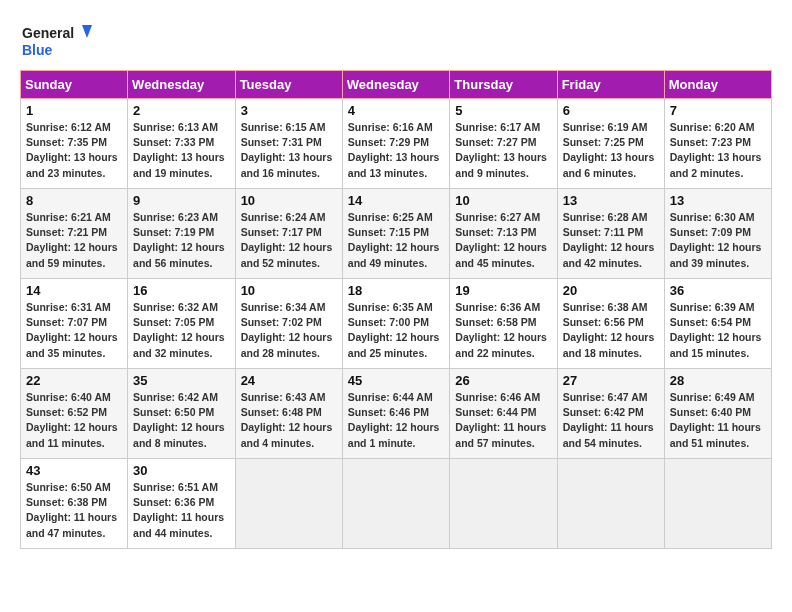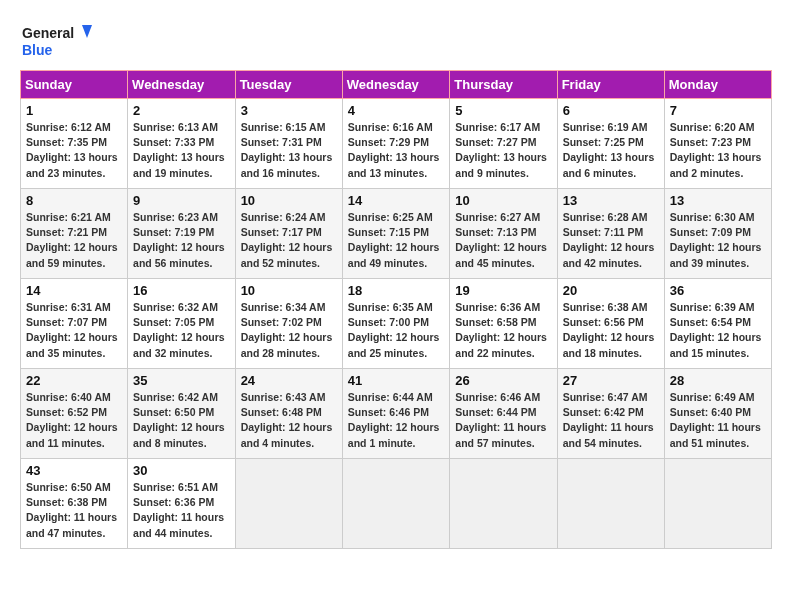--- a/index.html
+++ b/index.html
@@ -209,21 +209,21 @@
         </td>
         <td>
           <span class="day-number">35</span>
           <div class="cell-text">Sunrise: 6:42 AM<br>Sunset: 6:50 PM<br>Daylight: 12 hours<br>and 8 minutes.</div>
         </td>
         <td>
           <span class="day-number">24</span>
           <div class="cell-text">Sunrise: 6:43 AM<br>Sunset: 6:48 PM<br>Daylight: 12 hours<br>and 4 minutes.</div>
         </td>
         <td>
-          <span class="day-number">41</span>
+          <span class="day-number">45</span>
           <div class="cell-text">Sunrise: 6:44 AM<br>Sunset: 6:46 PM<br>Daylight: 12 hours<br>and 1 minute.</div>
         </td>
         <td>
           <span class="day-number">26</span>
           <div class="cell-text">Sunrise: 6:46 AM<br>Sunset: 6:44 PM<br>Daylight: 11 hours<br>and 57 minutes.</div>
         </td>
         <td>
           <span class="day-number">27</span>
           <div class="cell-text">Sunrise: 6:47 AM<br>Sunset: 6:42 PM<br>Daylight: 11 hours<br>and 54 minutes.</div>
         </td>

